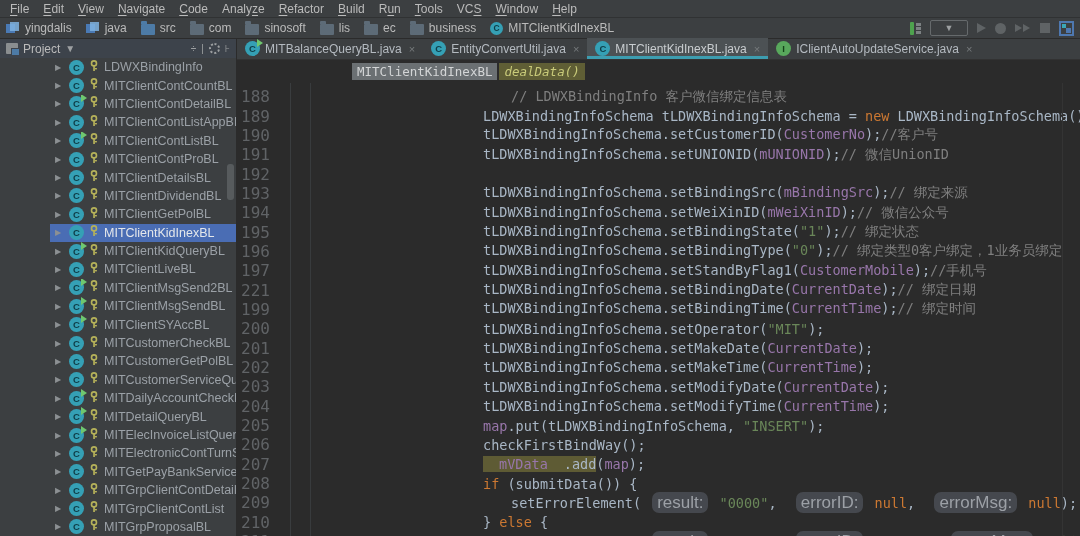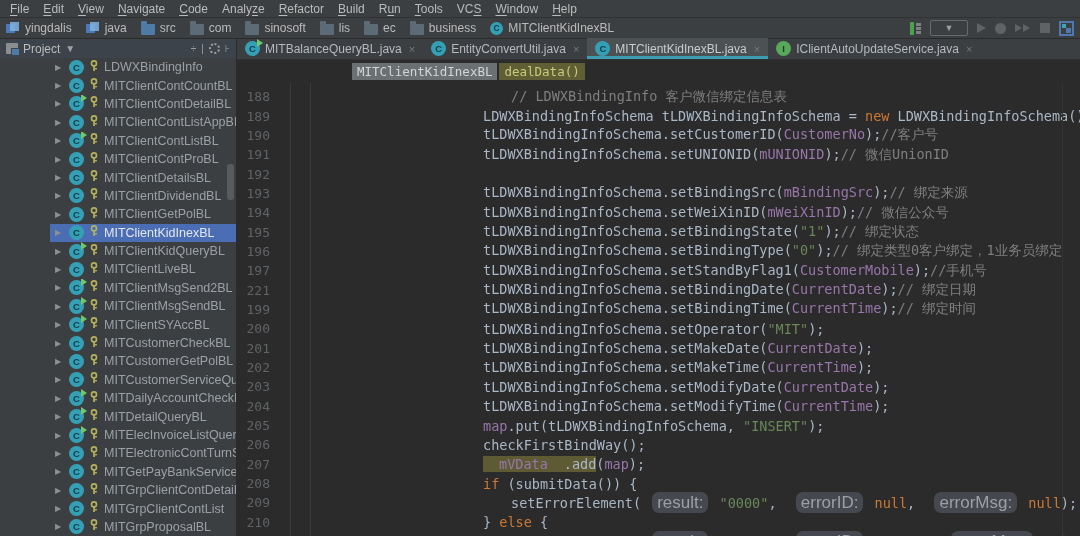--- a/index.html
+++ b/index.html
@@ -77,29 +77,29 @@
   .tabbar { height:21px; background:#3c3f41; display:flex; align-items:flex-end; border-bottom:1px solid #323232; }
   .tab { display:flex; align-items:center; gap:5px; padding:0 8px; height:21px; font-size:12px;
     color:#b4bac0; position:relative; white-space:nowrap; }
   .tab .close { color:#767a7c; font-size:11px; margin-left:2px; }
   .tab.active { background:#4c5154; color:#c9cdd0; }
   .tab.active::after { content:""; position:absolute; left:0; right:0; bottom:0; height:3px; background:#3d9db0; }
 
   .chipsrow { height:23px; display:flex; align-items:center; padding-left:115px; gap:2px;
     font-family:"DejaVu Sans Mono", monospace; font-size:12.5px; }
   .chip-class { background:#6b7073; color:#d3d5d6; padding:1px 5px; }
-  .chip-method { background:#5f5e35; color:#c9cb7a; padding:1px 5px; }
+  .chip-method { background:#5f5e35; color:#c9cb7a; padding:1px 5px;font-style:italic; }
 
   .codewrap { position:relative; flex:1; overflow:hidden;
     font-family:"DejaVu Sans Mono", monospace; font-size:13.5px; }
   .codewrap::before { content:""; position:absolute; left:53px; top:0; bottom:0; width:1px; background:#3a3d3f; } 
   .guide { position:absolute; top:0; bottom:0; width:1px; background:#383b3d; }
   .code-lines { padding-top:4px; }
   .line { height:19.35px; display:flex; align-items:center; white-space:pre; }
-  .ln { width:53px; flex-shrink:0; text-align:right; padding-right:20px; color:#606366; font-size:13px; }
+  .ln { width:53px; flex-shrink:0; text-align:right; padding-right:20px; color:#606366; font-size:16px; }
   .lc { padding-left:calc(165px + var(--ind) * 28px); }
   .tk-d { color:#a9b7c6; } .tk-k { color:#cc7832; } .tk-s { color:#6a8759; }
   .tk-f { color:#9876aa; } .tk-c { color:#7f7f7f; }
   .tk-hl { background:#5e5b34;padding-left:16px; }
   .tk-hint { background:#45484e; color:#9ca0a6; font-size:17px; border-radius:7px;
     padding:1px 5px; margin:0 3px; font-family:"Liberation Sans", sans-serif; }
 </style>
 </head>
 <body>
 

